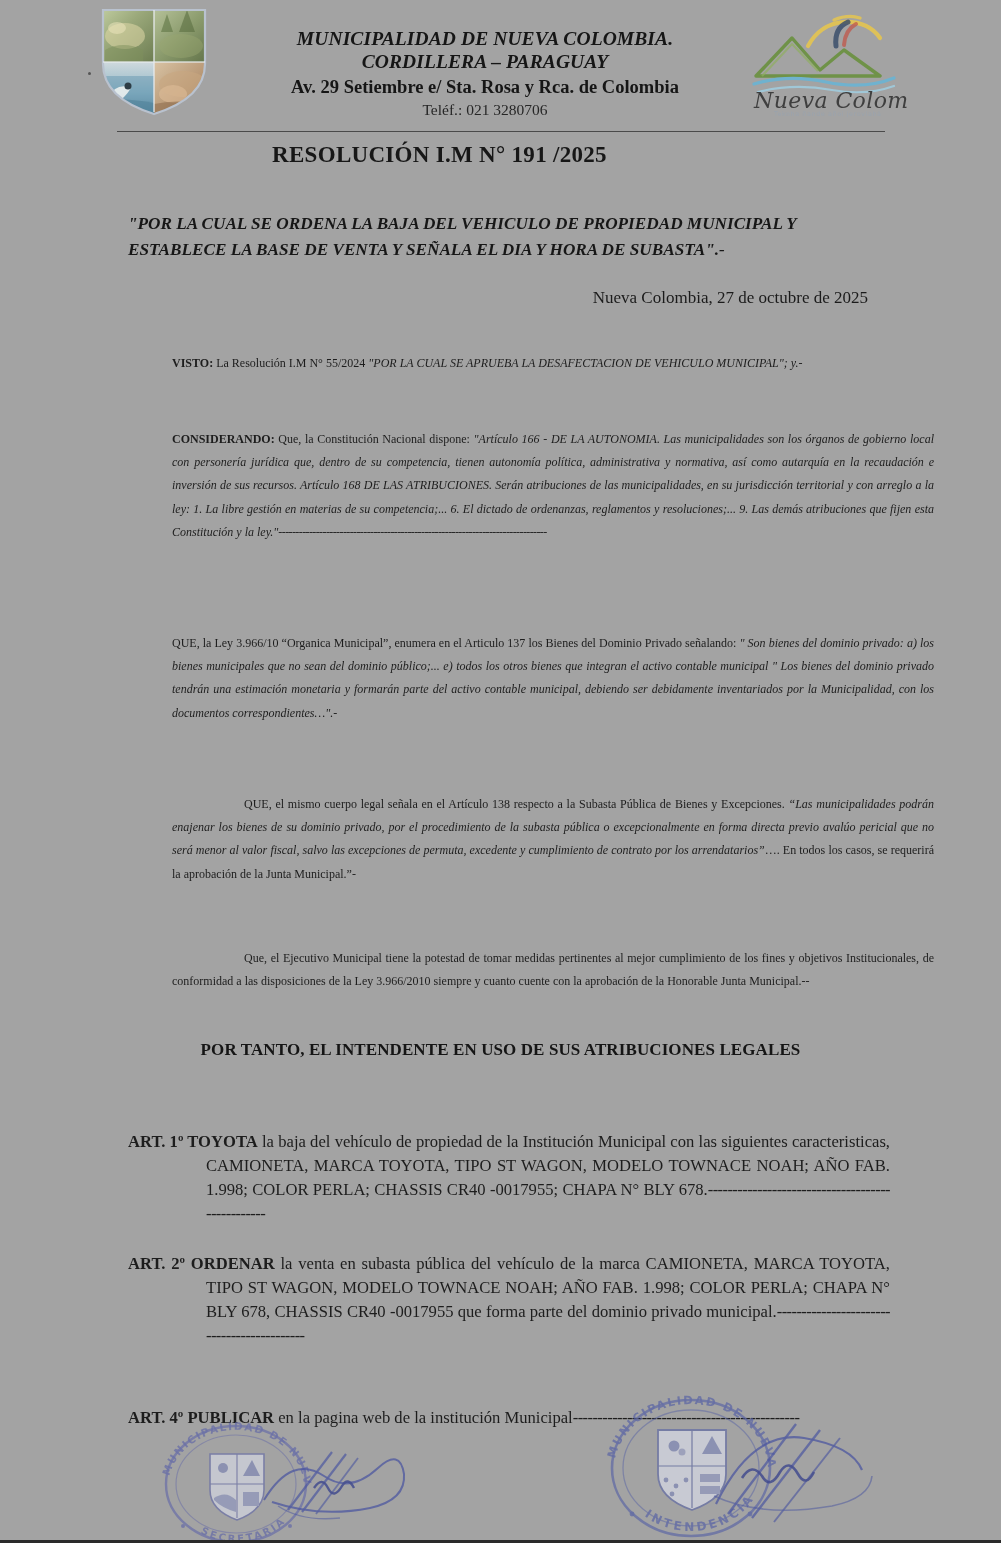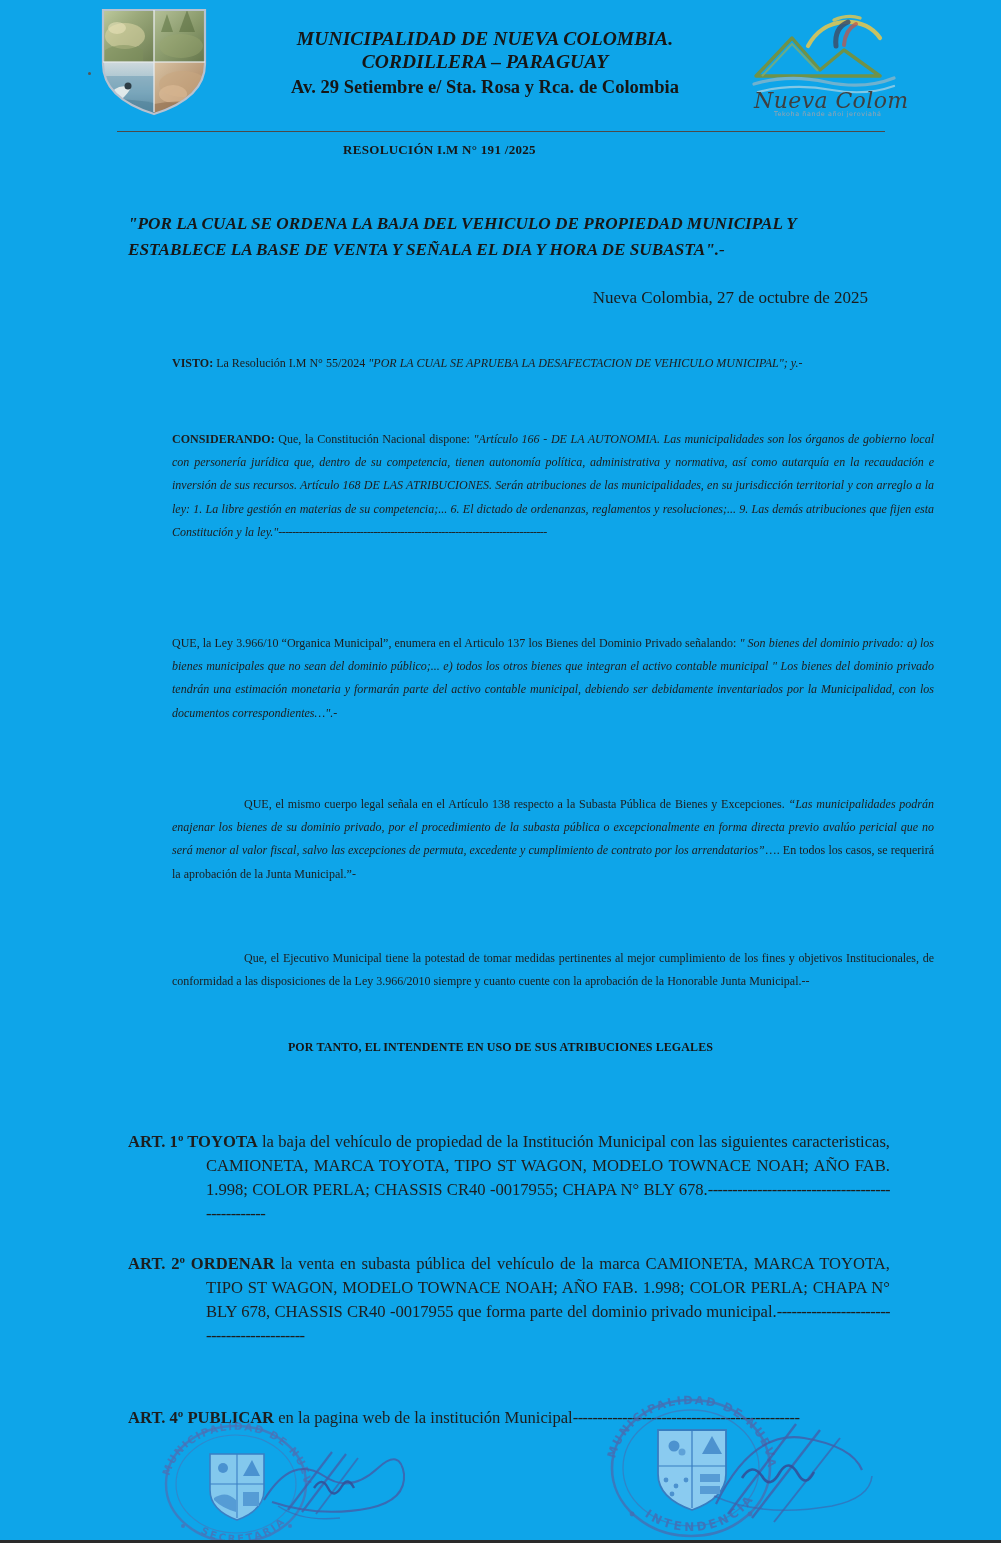--- a/index.html
+++ b/index.html
@@ -9,21 +9,21 @@
     background: #ffffff;
   }
   body {
     font-family: "Liberation Serif", serif;
     color: #1a1a1a;
   }
   .page {
     position: relative;
     width: 1001px;
     height: 1543px;
-    background: #0ea5e9;
+    background: #a3a3a3;
     overflow: hidden;
   }
 
   
   .header {
     position: relative;
     height: 122px;
   }
   .crest {
     position: absolute;
@@ -95,21 +95,21 @@
   }
 
   
   .doc-title {
     position: absolute;
     left: 0;
     top: 142px;
     width: 879px;
     text-align: center;
     font-weight: bold;
-    font-size: 13px;
+    font-size: 23px;
     letter-spacing: 0.3px;
     color: #171717;
   }
 
   .subtitle {
     position: absolute;
     left: 128px;
     top: 211px;
     width: 762px;
     font-style: italic;
@@ -146,21 +146,21 @@
   .indent { text-indent: 72px; }
 
   .centered {
     position: absolute;
     left: 0;
     width: 1001px;
     text-align: center;
     font-weight: bold;
     color: #151515;
   }
-  .por-tanto { top: 1040px; font-size: 12px; letter-spacing: 0.1px; }
+  .por-tanto { top: 1040px; font-size: 17px; letter-spacing: 0.1px; }
   .resuelve  { top: 1087px; font-size: 17.6px; letter-spacing: 0.5px; }
 
   .art {
     position: absolute;
     left: 128px;
     width: 762px;
     font-size: 16.6px;
     line-height: 24px;
     text-align: justify;
     color: #1d1d1d;
@@ -256,20 +256,21 @@
         <path d="M8 4 H110 V58 Q110 92 59 108 Q8 92 8 58 Z" fill="none" stroke="#b9c2cf" stroke-width="2.2"></path>
         <line x1="8" y1="56" x2="110" y2="56" stroke="#e8ecef" stroke-width="1.6" opacity="0.8"></line>
         <line x1="59" y1="4" x2="59" y2="106" stroke="#e8ecef" stroke-width="1.6" opacity="0.8"></line>
       </svg>
     </div>
 
     <div class="header-text">
       <div class="h-line1">MUNICIPALIDAD DE NUEVA COLOMBIA.</div>
       <div class="h-line2">CORDILLERA – PARAGUAY</div>
       <div class="h-line3">Av. 29 Setiembre e/ Sta. Rosa y Rca. de Colombia</div>
+      <div class="h-line4">Teléf.:  021 3280706</div>
     </div>
 
     <div class="logo">
       <svg width="160" height="106" viewBox="0 0 160 106">
 
         <path d="M60 34 Q72 12 96 10 Q120 9 132 26" fill="none" stroke="#e9c74b" stroke-width="4.2" stroke-linecap="round" opacity="0.85"></path>
         <path d="M86 8 Q100 2 112 6" fill="none" stroke="#e9c74b" stroke-width="3.4" stroke-linecap="round" opacity="0.8"></path>
 
         <path d="M88 34 Q86 16 100 10" fill="none" stroke="#3b4f6b" stroke-width="5" stroke-linecap="round" opacity="0.85"></path>
         <path d="M96 33 Q97 18 108 12" fill="none" stroke="#c0564a" stroke-width="4" stroke-linecap="round" opacity="0.75"></path>

